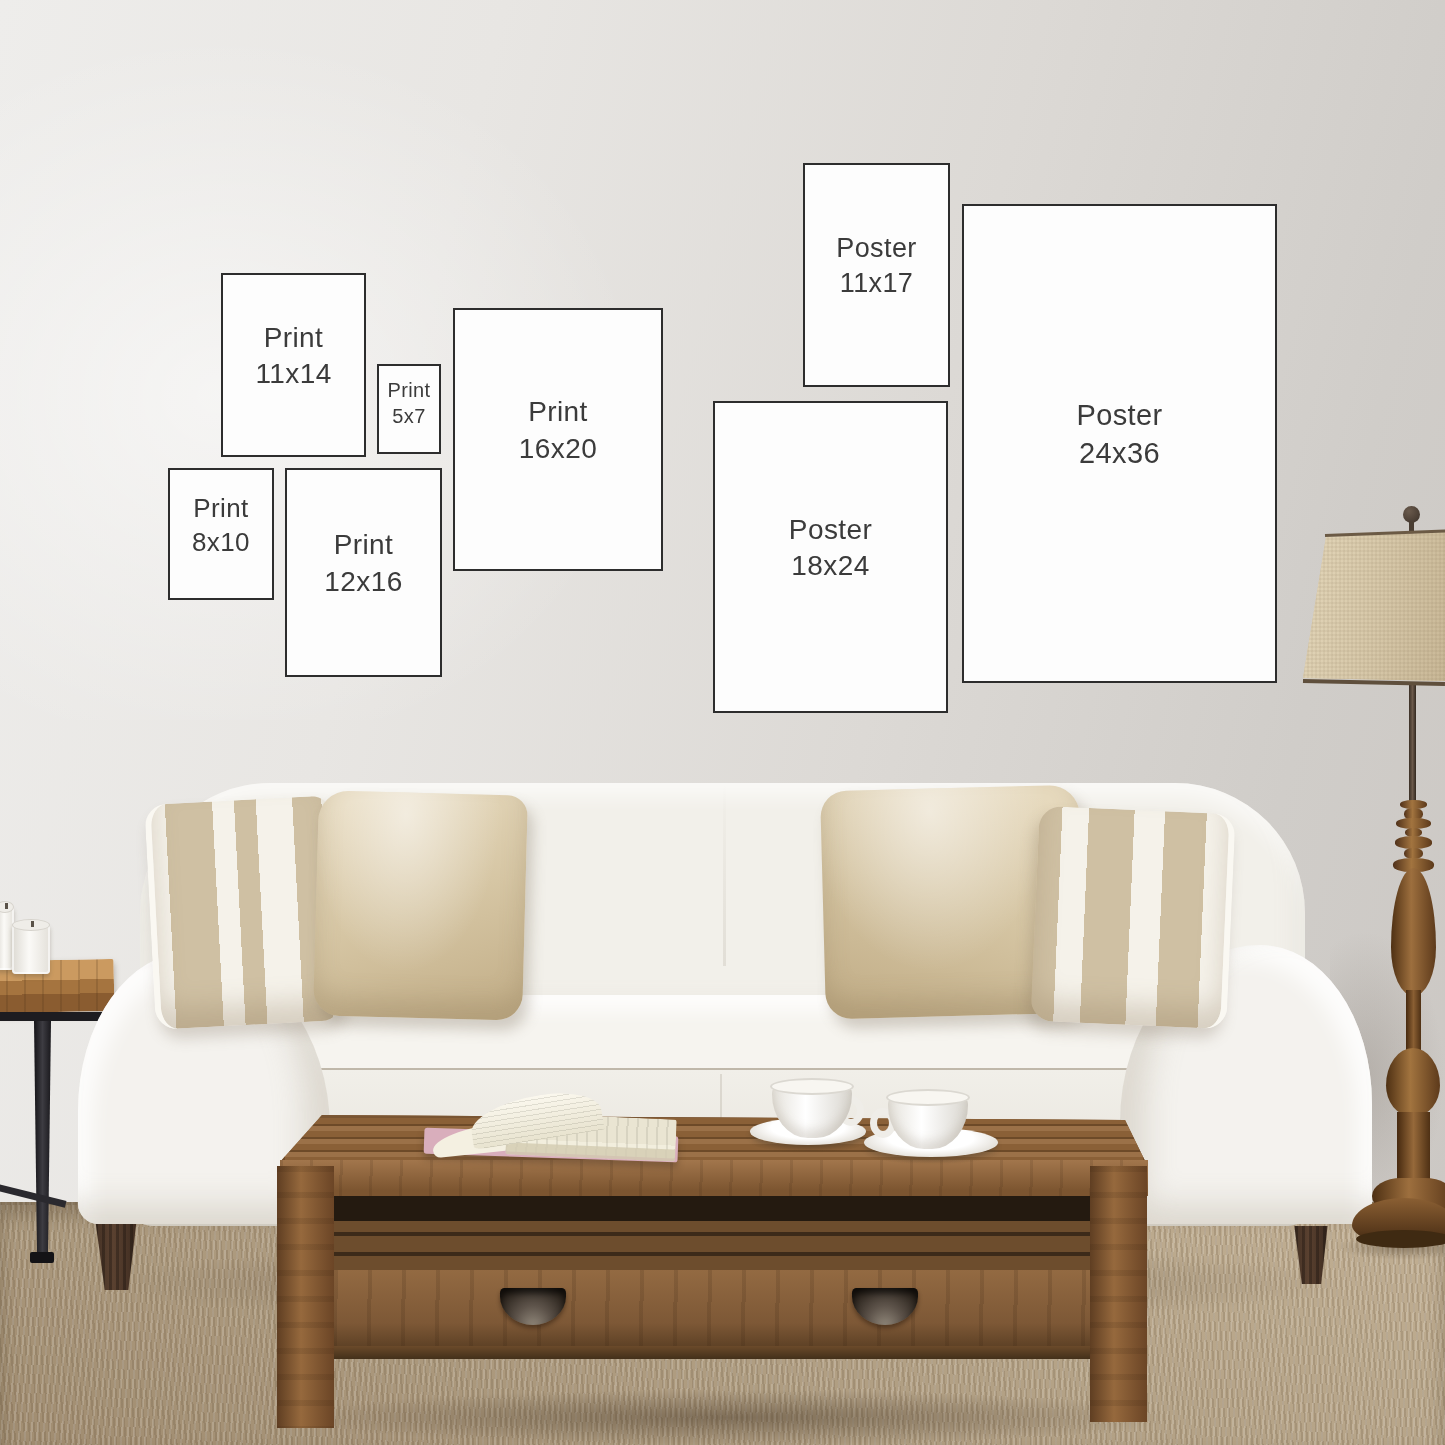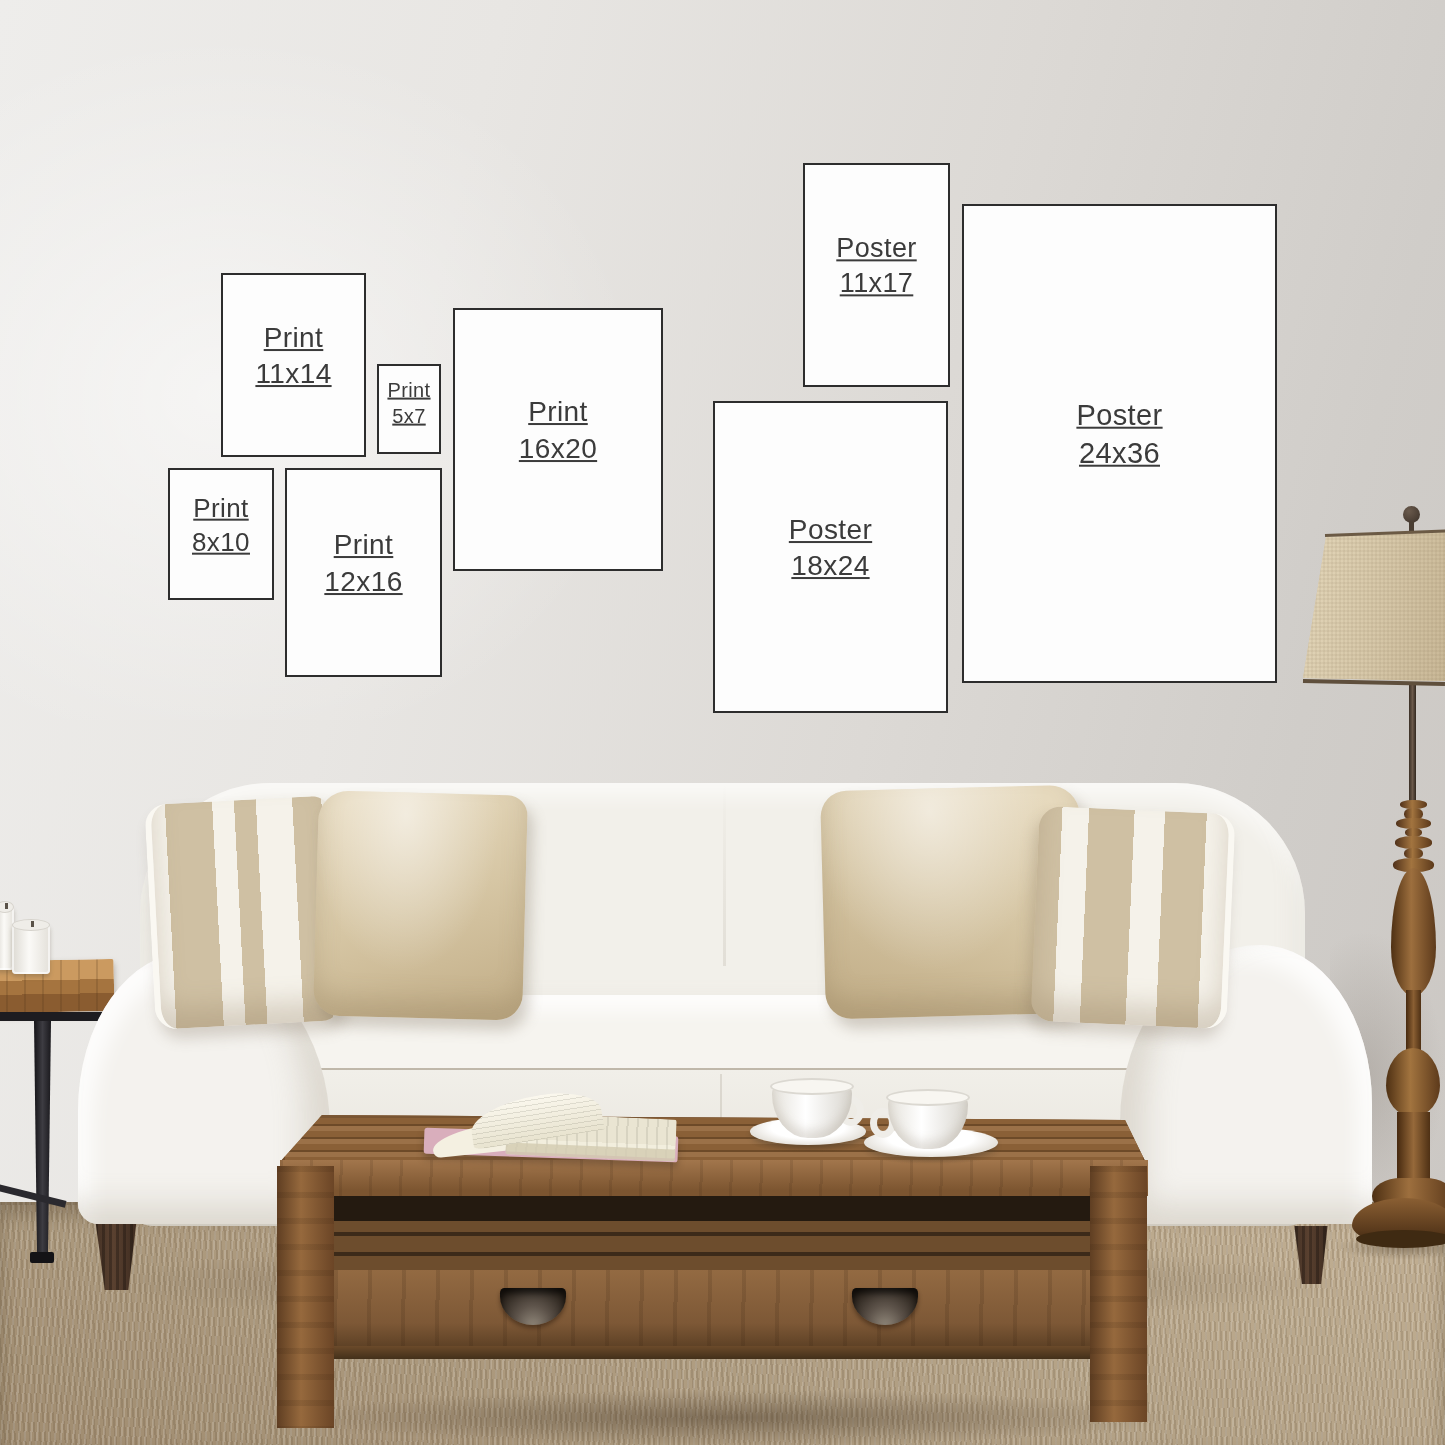--- a/index.html
+++ b/index.html
@@ -21,21 +21,21 @@
       repeating-linear-gradient(96deg,rgba(255,255,255,0.16) 0 2px,rgba(0,0,0,0) 2px 6px),
       repeating-linear-gradient(84deg,rgba(92,74,52,0.18) 0 2px,rgba(0,0,0,0) 2px 5px),
       linear-gradient(200deg,#c2b094 0%,#b3a185 45%,#a08c70 100%);
     border-top:3px solid rgba(96,80,60,0.4);
     box-shadow:inset 0 10px 18px rgba(84,68,48,0.35);}
 
   
   .size-box{position:absolute;box-sizing:border-box;background:var(--frame-fill,#fdfdfd);
     border:2px solid var(--frame-border,#2d2d2d);display:flex;align-items:center;justify-content:center;
     text-align:center;color:var(--label-text,#3b3b3b);z-index:3;}
-  .size-label{line-height:1.3;letter-spacing:0.4px;transform:translateY(-0.32em);text-decoration:underline;}
+  .size-label{line-height:1.3;letter-spacing:0.4px;transform:translateY(-0.32em);}
   .size-label span{display:block;}
 
   
   .fabric{background-image:
       repeating-linear-gradient(55deg,rgba(150,140,125,0.10) 0 1px,transparent 1px 4px),
       repeating-linear-gradient(-55deg,rgba(150,140,125,0.10) 0 1px,transparent 1px 4px);}
 
   
   .sofa-back{left:140px;top:783px;width:1165px;height:262px;background:var(--sofa,#f2f0ea);
     border-radius:130px 130px 0 0;z-index:4;

